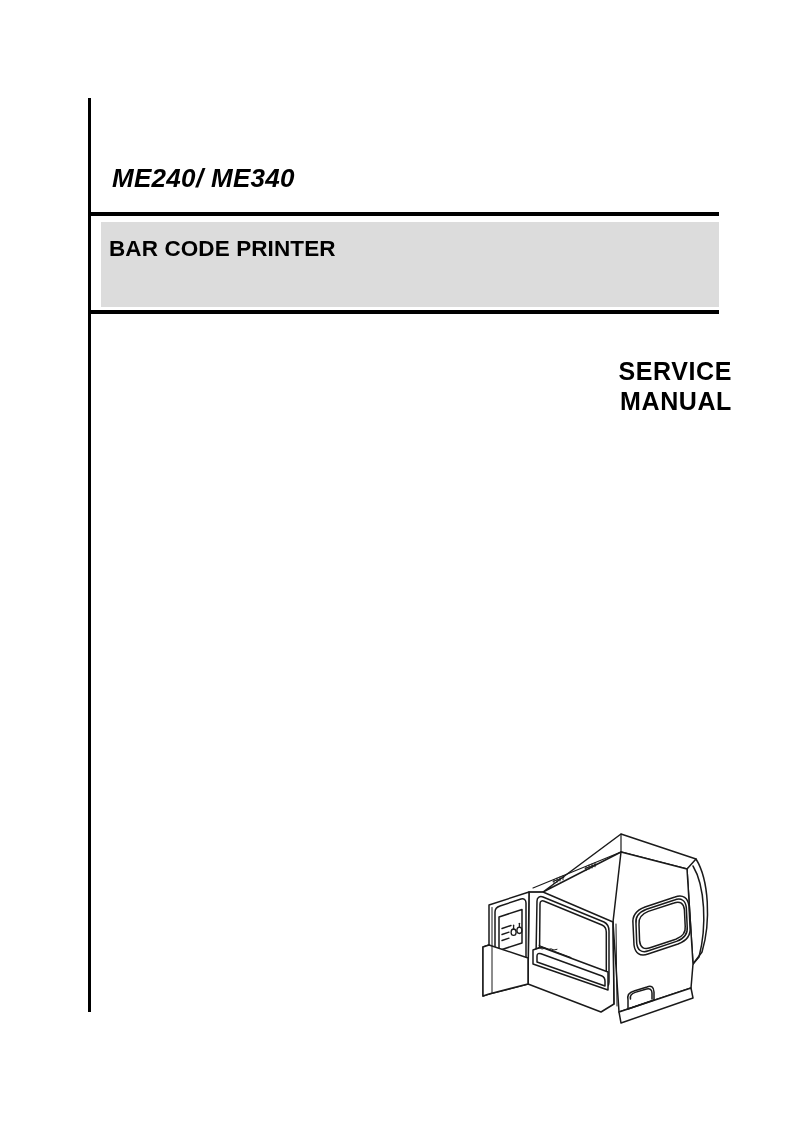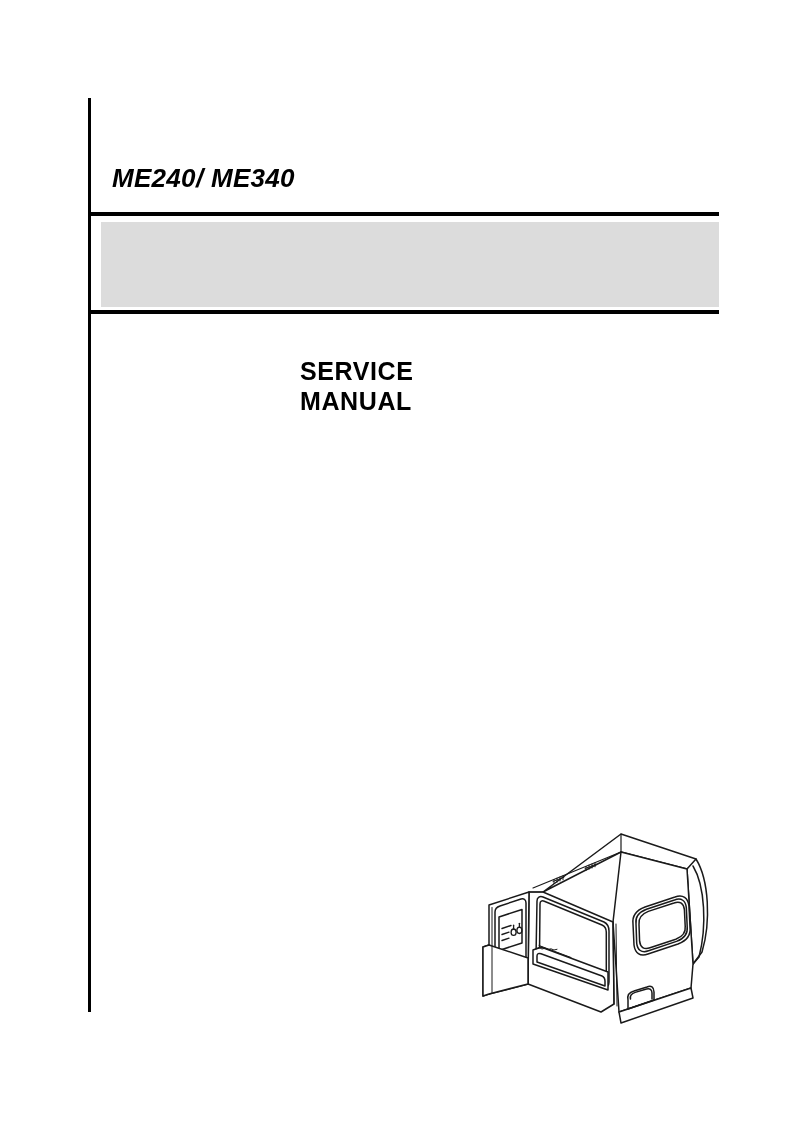--- a/index.html
+++ b/index.html
@@ -68,23 +68,24 @@
     font-weight: bold;
     line-height: 31px;
     letter-spacing: 0.1px;
     color: #000000;
     white-space: nowrap;
   }
 
   
   #manual-type {
     position: absolute;
-    left: 300px;
+    left: 312px;
     top: 356px;
     width: 420px;
+    text-align: right;
   }
   .manual-line {
     font-size: 25px;
     font-weight: bold;
     line-height: 30px;
     letter-spacing: 0.6px;
     color: #000000;
   }
 
   
@@ -102,20 +103,21 @@
 
 <div id="page">
 
   <div class="v-rule"></div>
 
   <div id="model-number">ME240/ ME340</div>
 
   <div class="h-rule" id="rule-top"></div>
 
   <div id="subtitle-band">
+    <div class="subtitle-line">BAR CODE PRINTER</div>
   </div>
 
   <div class="h-rule" id="rule-bottom"></div>
 
   <div id="manual-type">
     <div class="manual-line">SERVICE</div>
     <div class="manual-line">MANUAL</div>
   </div>
 
   <div id="printer-illustration">

